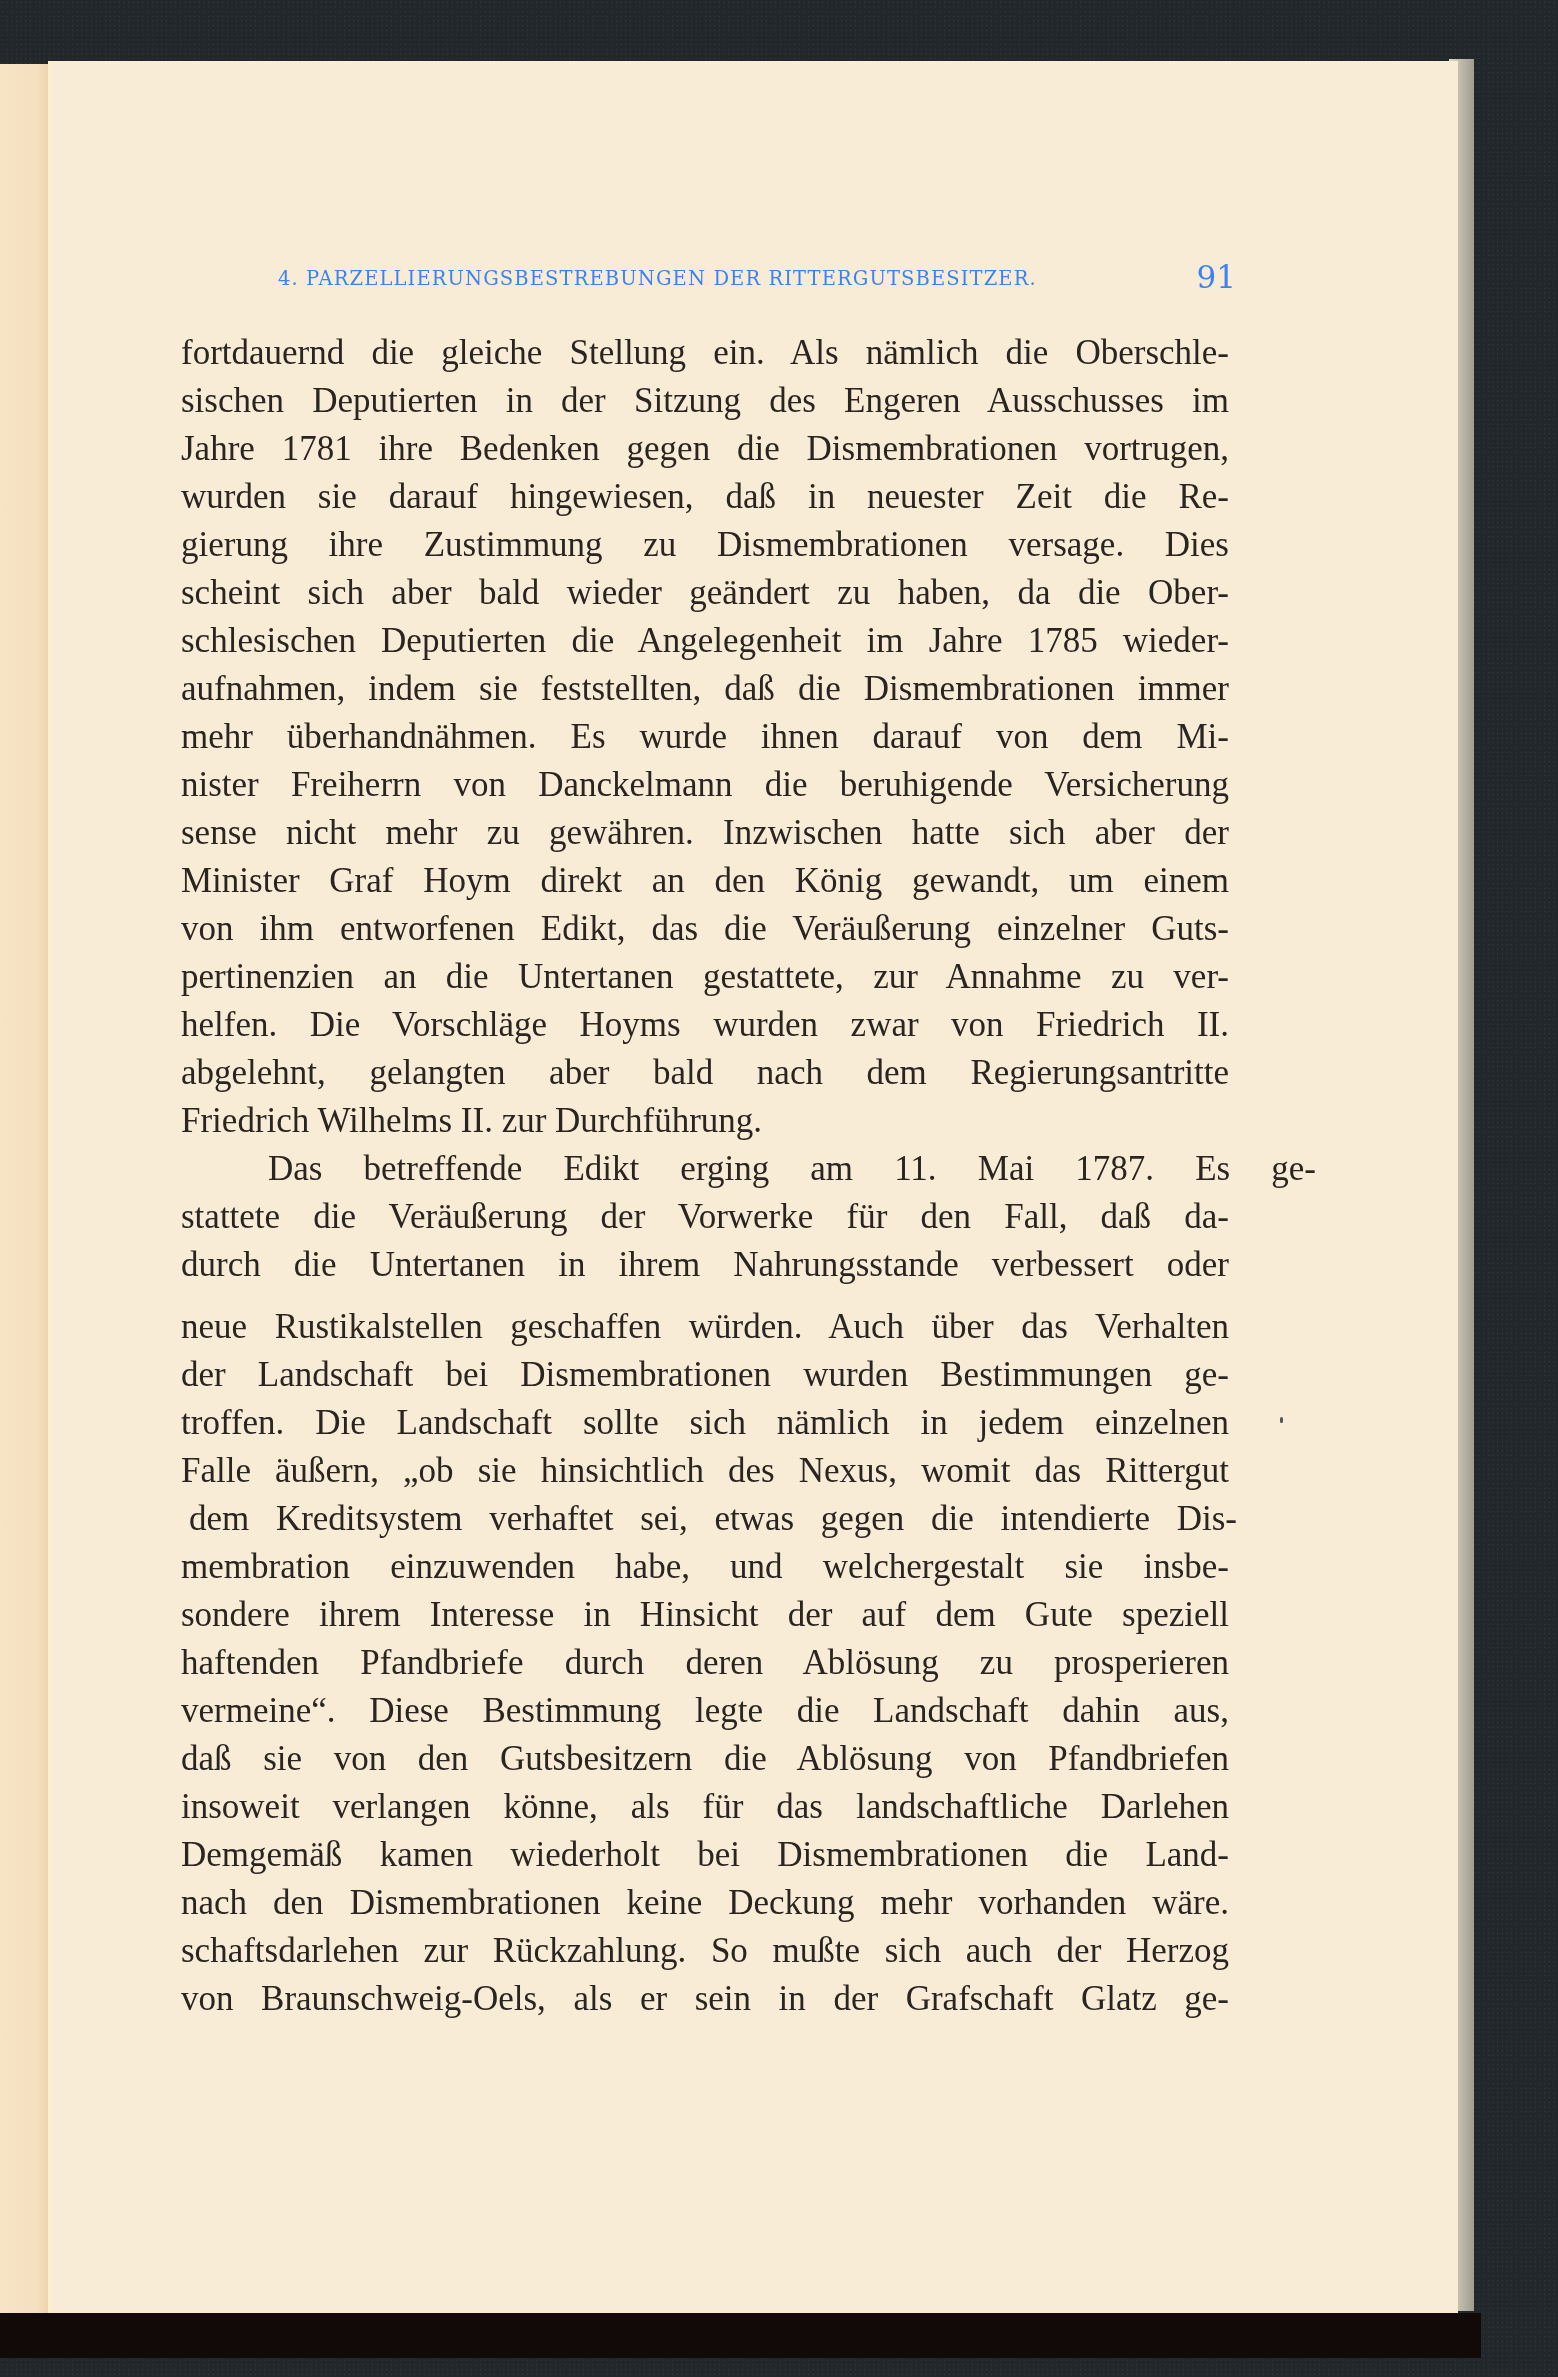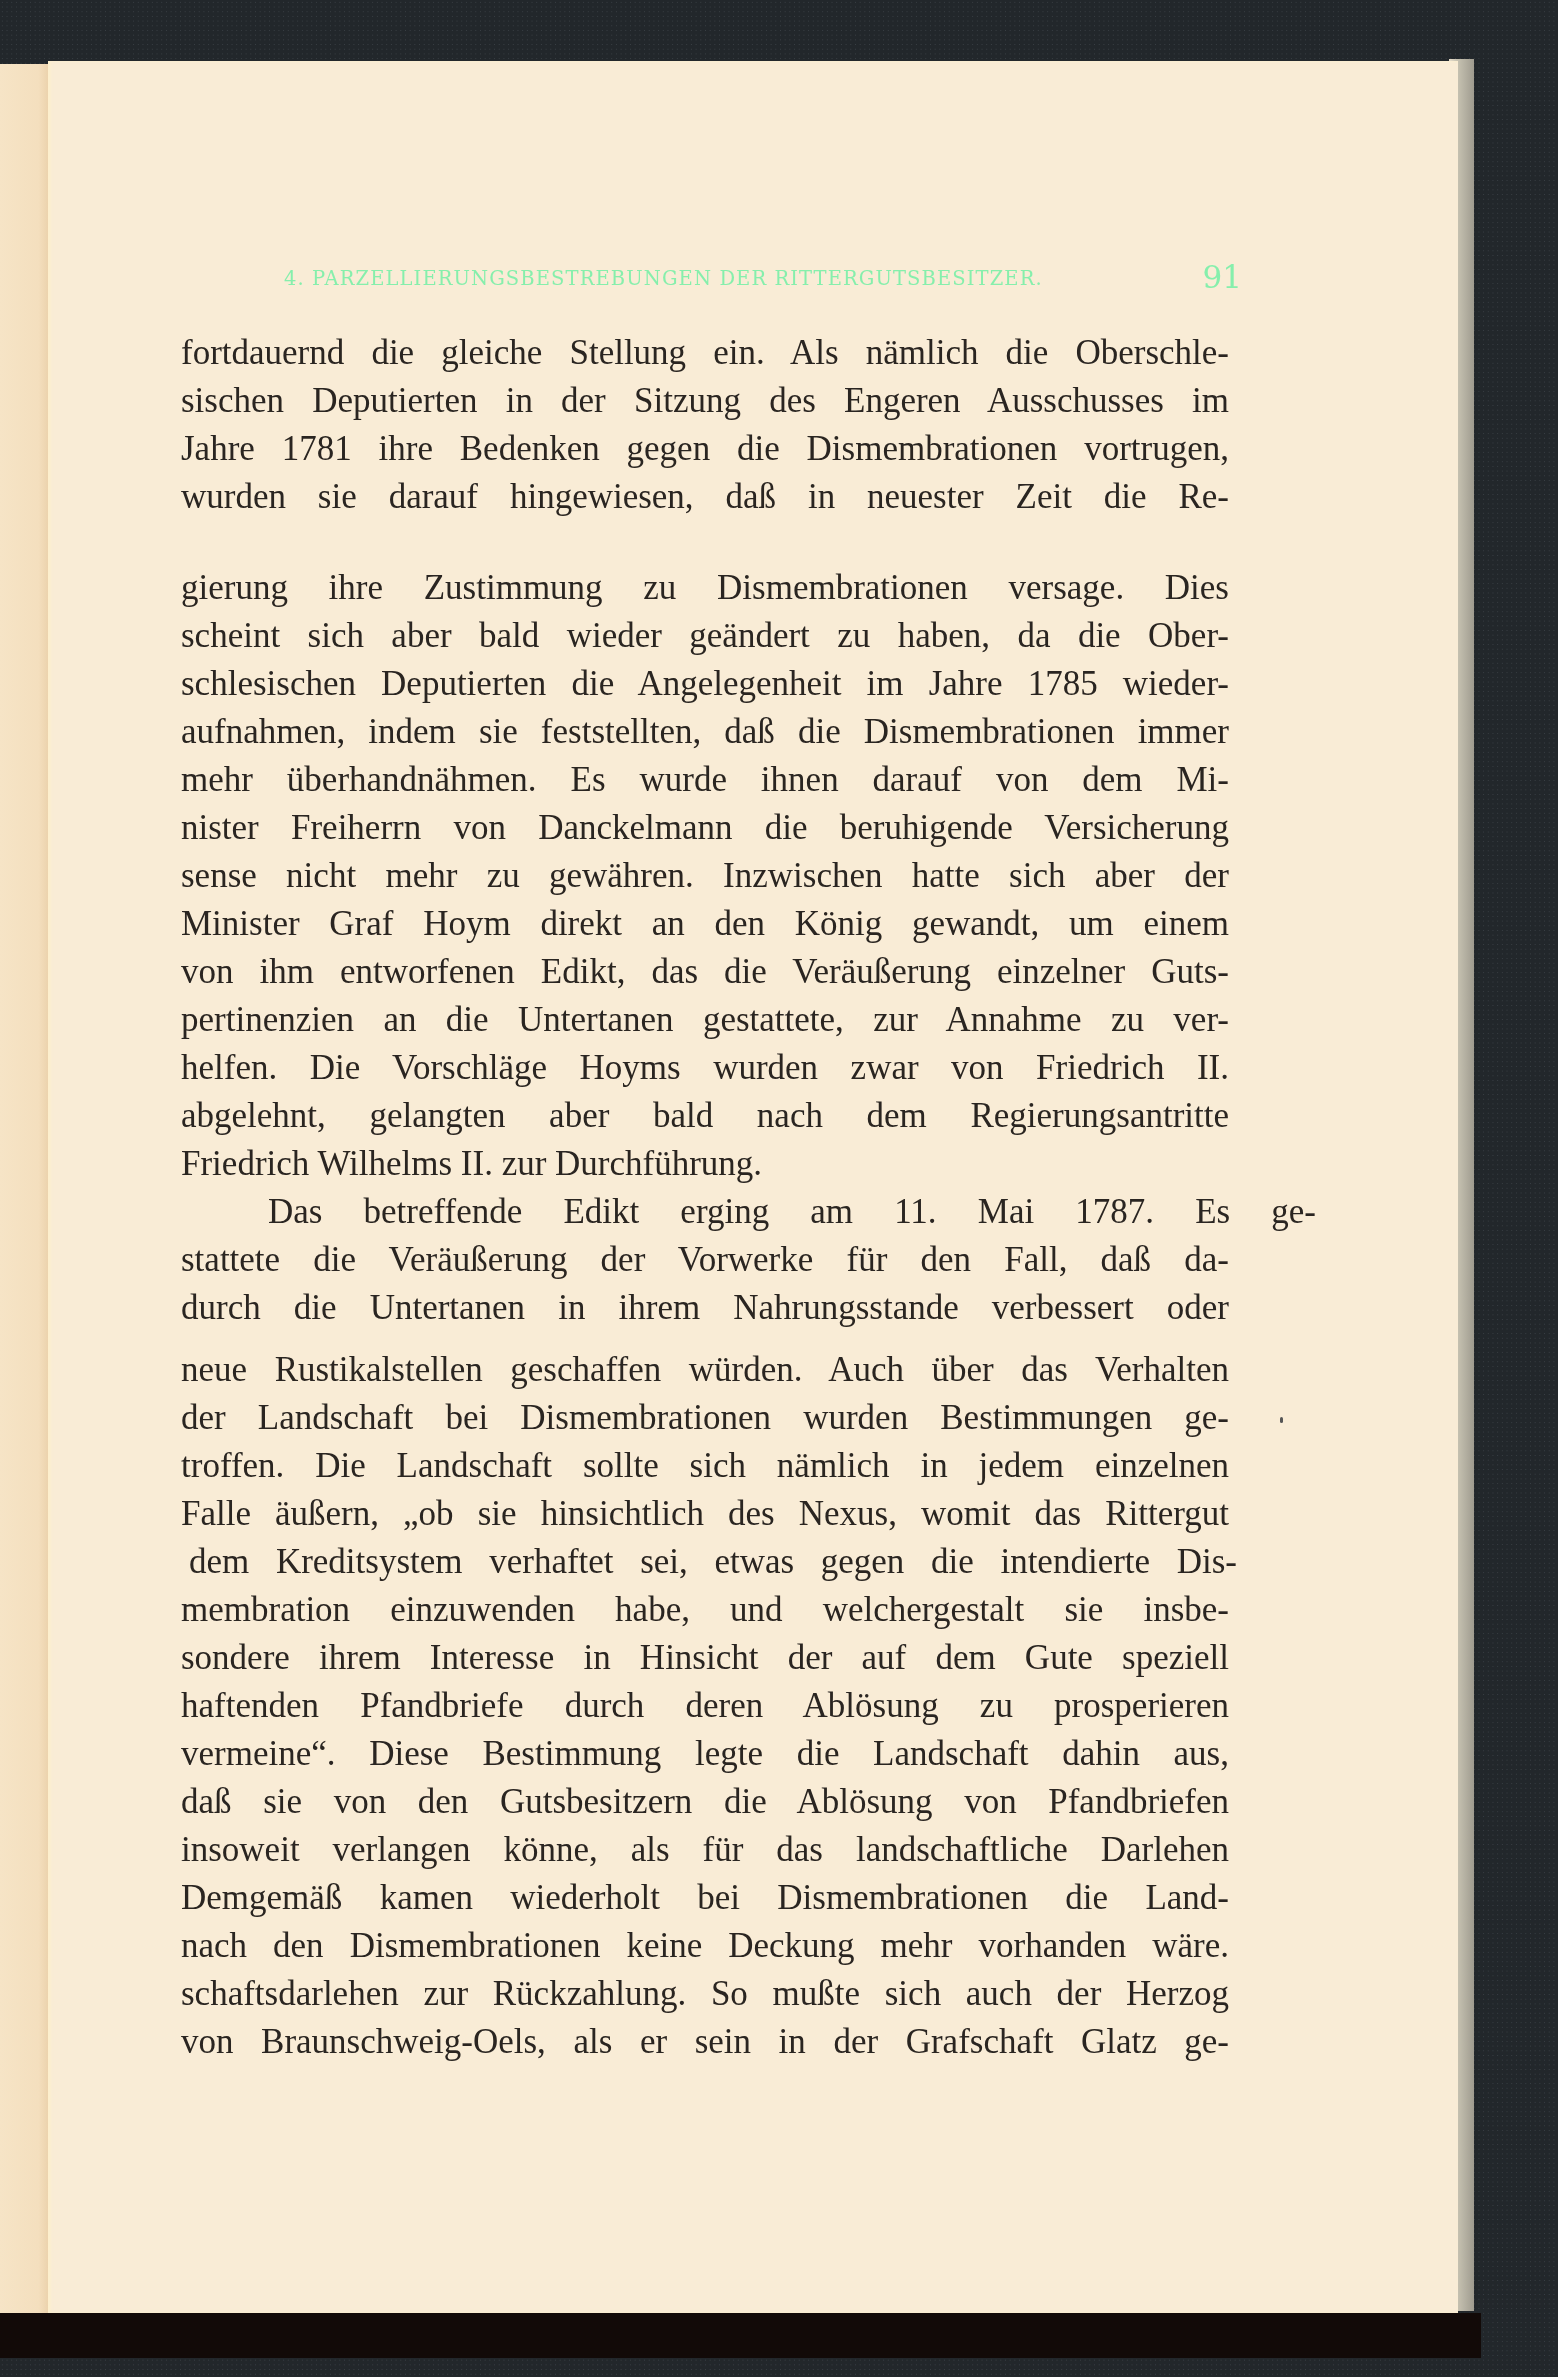--- a/index.html
+++ b/index.html
@@ -20,22 +20,22 @@
   .page {
     position: absolute; left: 48px; top: 61px; width: 1410px; height: 2252px;
     background: #f9ecd6;
     box-shadow: inset 2.3px 0 3.1px rgba(255,240,200,0.8);
   }
   .shadow-bottom {
     position: absolute; left: 0; top: 2313px; width: 1481px; height: 45px;
     background: #120a08;
   }
   .running-head {
-    position: absolute; left: 284px; top: 259px; width: 958px; height: 39px;
-    font-family: "DejaVu Serif", serif; color: #86efac;
+    position: absolute; left: 278px; top: 259px; width: 958px; height: 39px;
+    font-family: "DejaVu Serif", serif; color: #3b82f6;
   }
   .running-title {
     position: absolute; left: 0; top: 7.8px;
     font-size: 19.5px; letter-spacing: 1.1px; white-space: nowrap;
   }
   .page-number {
     position: absolute; right: 0; top: 0; font-size: 31px; margin-left: 31px;
   }
   .body-text {
     position: absolute; left: 181px; top: 329px; width: 1048px;
@@ -63,21 +63,21 @@
   <span class="running-title">4. PARZELLIERUNGSBESTREBUNGEN DER RITTERGUTSBESITZER.</span>
   <span class="page-number">91</span>
 </div>
 
 <div class="body-text">
   <div id="para0">
       <span class="line" style="display: block; width: 1048px;">fortdauernd die gleiche Stellung ein. Als nämlich die Oberschle-</span>
       <span class="line" style="display: block; width: 1048px;">sischen Deputierten in der Sitzung des Engeren Ausschusses im</span>
       <span class="line" style="display: block; width: 1048px;">Jahre 1781 ihre Bedenken gegen die Dismembrationen vortrugen,</span>
       <span class="line" style="display: block; width: 1048px;">wurden sie darauf hingewiesen, daß in neuester Zeit die Re-</span>
-      <span class="line" style="display: block; width: 1048px; margin-top: 43px;">gierung ihre Zustimmung zu Dismembrationen versage. Dies</span>
+      <span class="line" style="display: block; width: 1048px;">gierung ihre Zustimmung zu Dismembrationen versage. Dies</span>
       <span class="line" style="display: block; width: 1048px;">scheint sich aber bald wieder geändert zu haben, da die Ober-</span>
       <span class="line" style="display: block; width: 1048px;">schlesischen Deputierten die Angelegenheit im Jahre 1785 wieder-</span>
       <span class="line" style="display: block; width: 1048px;">aufnahmen, indem sie feststellten, daß die Dismembrationen immer</span>
       <span class="line" style="display: block; width: 1048px;">mehr überhandnähmen. Es wurde ihnen darauf von dem Mi-</span>
       <span class="line" style="display: block; width: 1048px;">nister Freiherrn von Danckelmann die beruhigende Versicherung</span>
       <span class="line" style="display: block; width: 1048px;">sense nicht mehr zu gewähren. Inzwischen hatte sich aber der</span>
       <span class="line" style="display: block; width: 1048px;">Minister Graf Hoym direkt an den König gewandt, um einem</span>
       <span class="line" style="display: block; width: 1048px;">von ihm entworfenen Edikt, das die Veräußerung einzelner Guts-</span>
       <span class="line" style="display: block; width: 1048px;">pertinenzien an die Untertanen gestattete, zur Annahme zu ver-</span>
       <span class="line" style="display: block; width: 1048px;">helfen. Die Vorschläge Hoyms wurden zwar von Friedrich II.</span>

